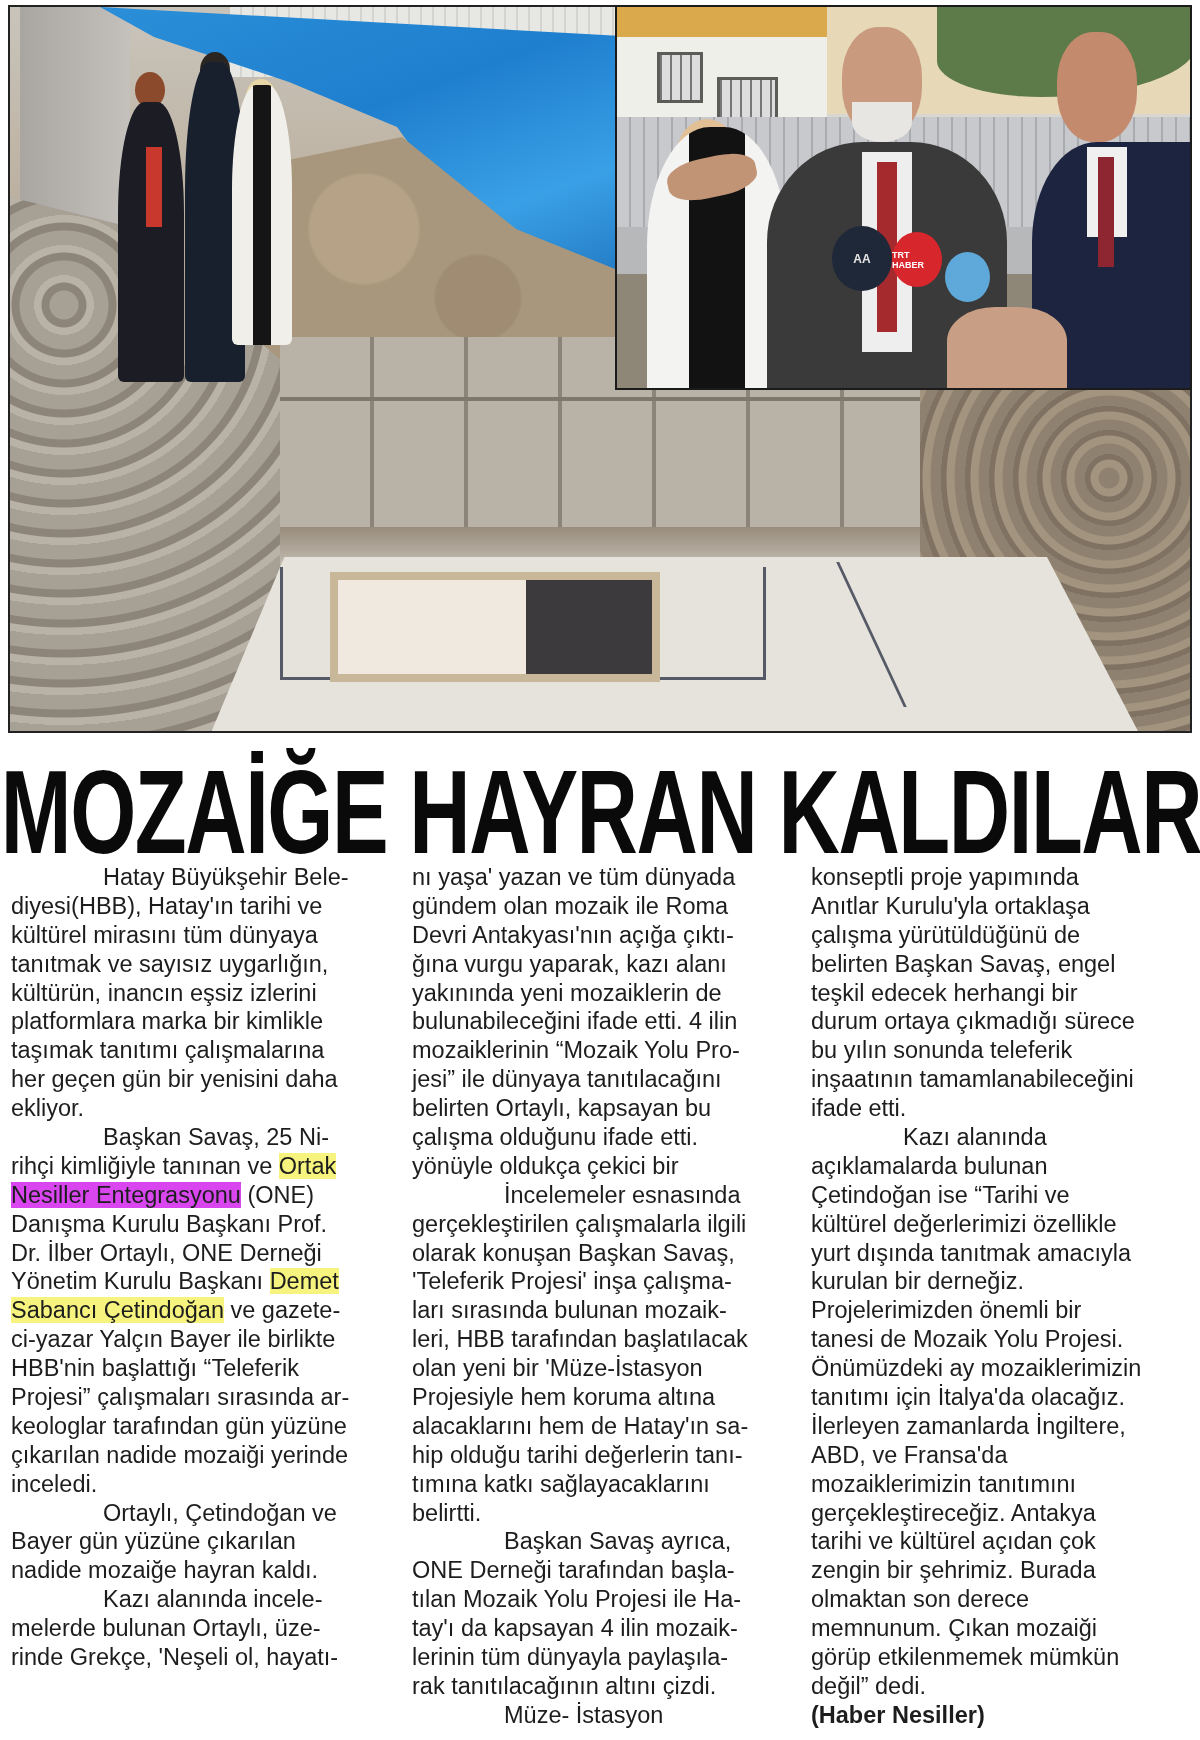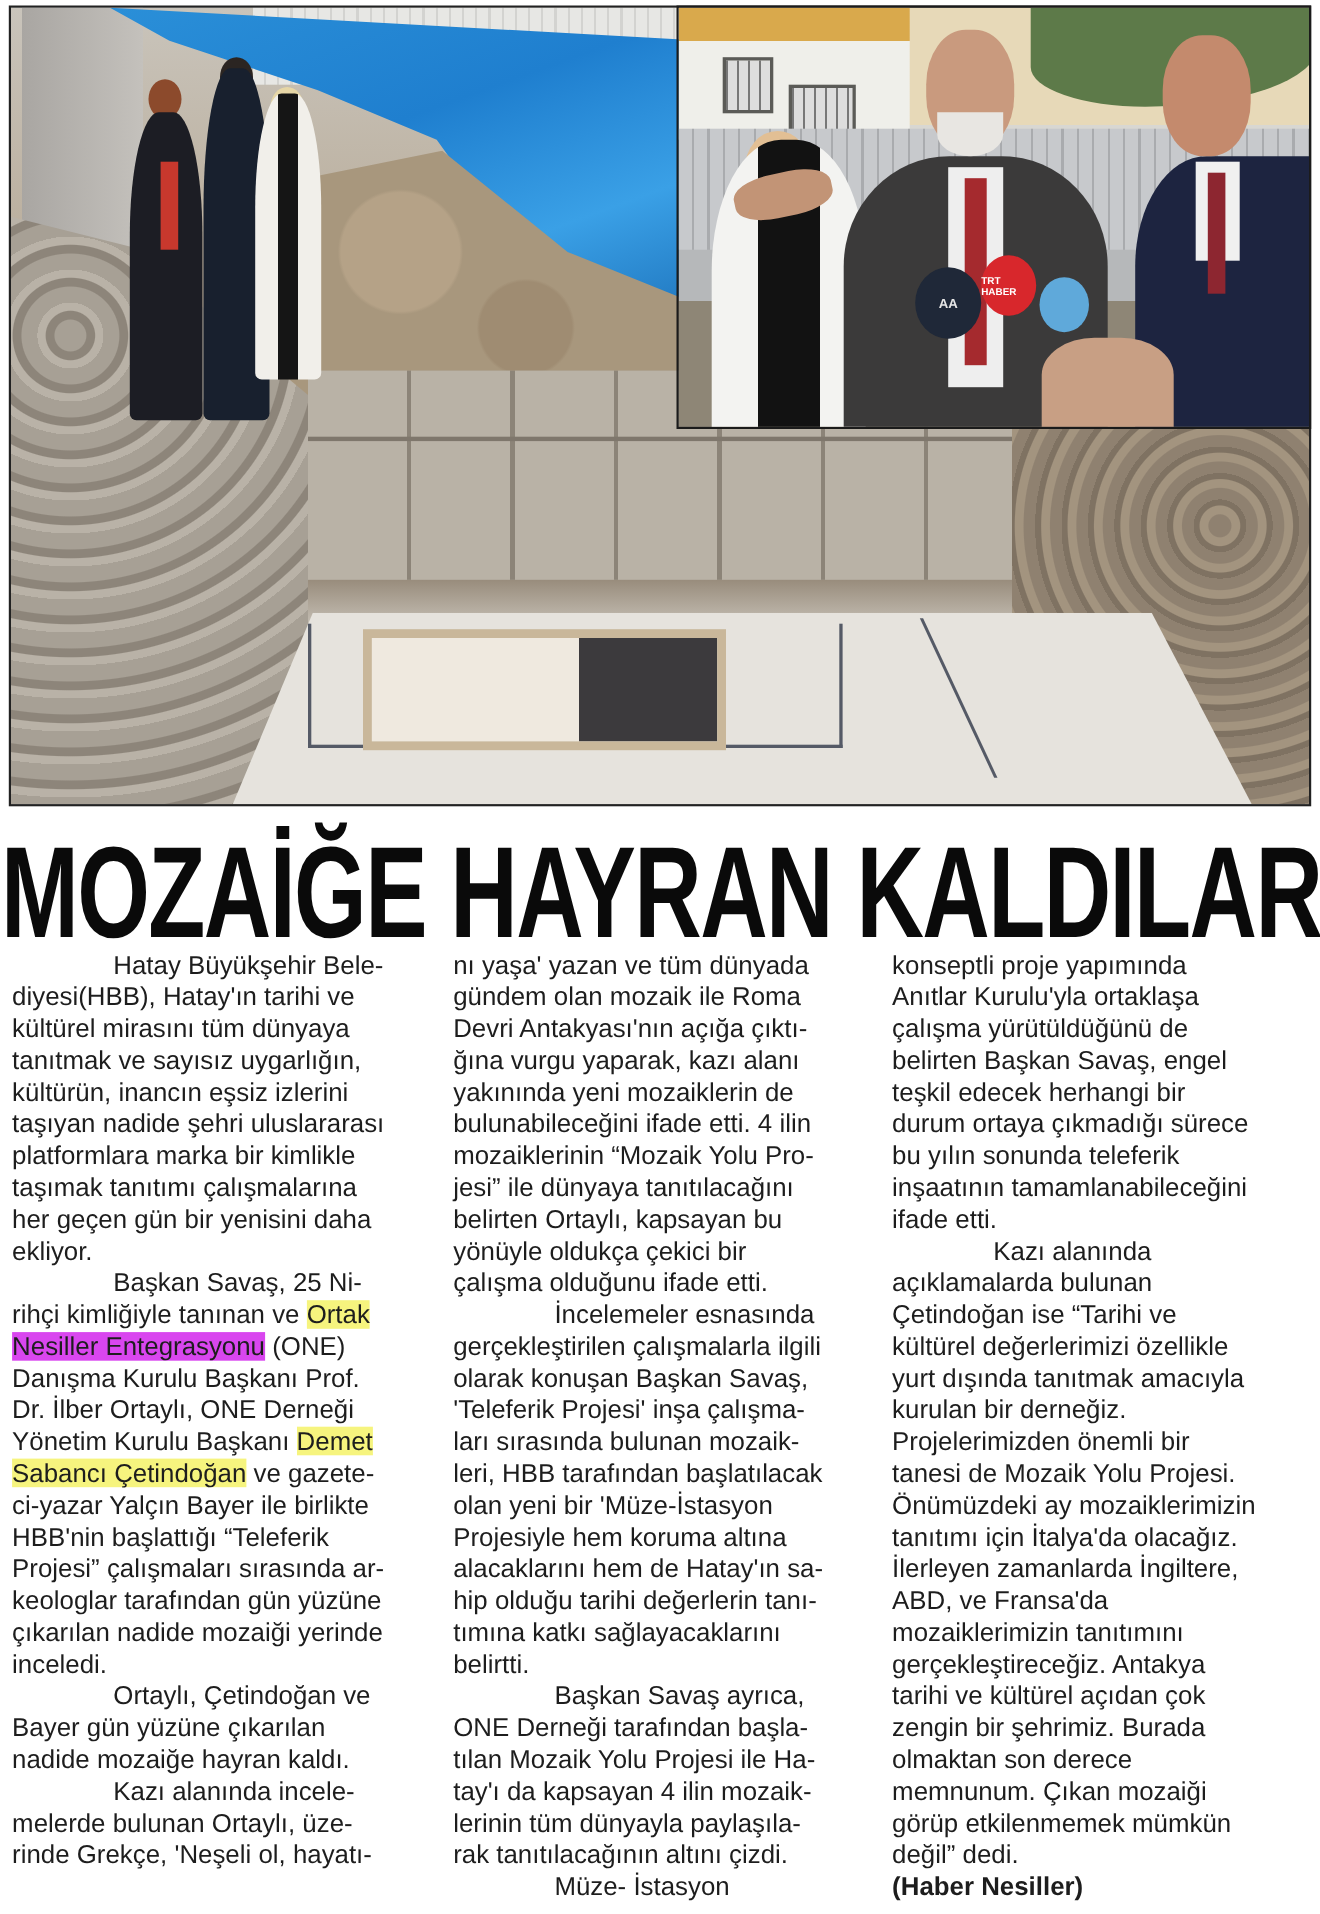--- a/index.html
+++ b/index.html
@@ -78,21 +78,21 @@
   .inset-man-center { position: absolute; left: 150px; top: 135px; width: 240px; height: 250px; background: #3b3a3a; border-radius: 40% 40% 4px 4px; }
   .inset-man-center .shirt { position: absolute; left: 95px; top: 10px; width: 50px; height: 200px; background: #eeeeee; }
   .inset-man-center .tie { position: absolute; left: 110px; top: 20px; width: 20px; height: 170px; background: #a52a2e; }
   .inset-man-center-head { position: absolute; left: 225px; top: 20px; width: 80px; height: 110px; border-radius: 45%; background: #c99a7e; }
   .inset-beard { position: absolute; left: 235px; top: 95px; width: 60px; height: 40px; border-radius: 0 0 50% 50%; background: #e8e6e2; }
   .inset-man-right { position: absolute; left: 415px; top: 135px; width: 162px; height: 250px; background: #1d2440; border-radius: 40% 0 0 0; }
   .inset-man-right .shirt { position: absolute; left: 55px; top: 5px; width: 40px; height: 90px; background: #f0f0f0; }
   .inset-man-right .tie { position: absolute; left: 66px; top: 15px; width: 16px; height: 110px; background: #8d2630; }
   .inset-man-right-head { position: absolute; left: 440px; top: 25px; width: 80px; height: 110px; border-radius: 45%; background: #c48a6d; }
   .mic { position: absolute; border-radius: 50%; display: flex; align-items: center; justify-content: center; font-weight: bold; font-size: 12px; }
-  .mic-aa { left: 215px; top: 236px; width: 60px; height: 65px; background: #1f2838; color: #e6e6e6; }
+  .mic-aa { left: 215px; top: 219px; width: 60px; height: 65px; background: #1f2838; color: #e6e6e6; }
   .mic-trt { left: 275px; top: 225px; width: 50px; height: 55px; background: #d8272c; color: #fff; font-size: 9px; }
   .mic-blue { left: 328px; top: 245px; width: 45px; height: 50px; background: #5fa9da; color: #fff; }
   .hand { position: absolute; left: 330px; top: 300px; width: 120px; height: 85px; background: #c89f84; border-radius: 40% 40% 0 0; }
   .pointing-hand { position: absolute; left: 50px; top: 150px; width: 90px; height: 40px; background: #c29476; border-radius: 40%; transform: rotate(-12deg); }
 
   
   .headline {
     position: absolute; left: 10px; top: 757px; width: 1182px; height: 110px;
     display: flex; align-items: center; justify-content: center;
     font-family: "Liberation Sans", sans-serif; font-weight: bold;
@@ -166,21 +166,20 @@
 
 <h1 class="headline" style="margin:0;">MOZAİĞE HAYRAN KALDILAR</h1>
 
 <div class="columns">
   <div class="col col-1">
       <span class="line indent">Hatay Büyükşehir Bele-</span>
       <span class="line">diyesi(HBB), Hatay'ın tarihi ve</span>
       <span class="line">kültürel mirasını tüm dünyaya</span>
       <span class="line">tanıtmak ve sayısız uygarlığın,</span>
       <span class="line">kültürün, inancın eşsiz izlerini</span>
-      <span class="line">taşıyan nadide şehri uluslararası</span>
       <span class="line">platformlara marka bir kimlikle</span>
       <span class="line">taşımak tanıtımı çalışmalarına</span>
       <span class="line">her geçen gün bir yenisini daha</span>
       <span class="line">ekliyor.</span>
       <span class="line indent">Başkan Savaş, 25 Ni-</span>
       <span class="line"><span>rihçi kimliğiyle tanınan ve </span><span class="hl" style="background: rgb(246, 244, 126);">Ortak</span><span></span></span>
       <span class="line"><span></span><span class="hl" style="background: #d946ef;">Nesiller Entegrasyonu</span><span> (ONE)</span></span>
       <span class="line">Danışma Kurulu Başkanı Prof.</span>
       <span class="line">Dr. İlber Ortaylı, ONE Derneği</span>
       <span class="line"><span>Yönetim Kurulu Başkanı </span><span class="hl" style="background: rgb(246, 244, 126);">Demet</span><span></span></span>
@@ -201,22 +200,22 @@
   <div class="col col-2">
       <span class="line">nı yaşa' yazan ve tüm dünyada</span>
       <span class="line">gündem olan mozaik ile Roma</span>
       <span class="line">Devri Antakyası'nın açığa çıktı-</span>
       <span class="line">ğına vurgu yaparak, kazı alanı</span>
       <span class="line">yakınında yeni mozaiklerin de</span>
       <span class="line">bulunabileceğini ifade etti. 4 ilin</span>
       <span class="line">mozaiklerinin “Mozaik Yolu Pro-</span>
       <span class="line">jesi” ile dünyaya tanıtılacağını</span>
       <span class="line">belirten Ortaylı, kapsayan bu</span>
+      <span class="line">çalışma olduğunu ifade etti.</span>
       <span class="line">yönüyle oldukça çekici bir</span>
-      <span class="line">çalışma olduğunu ifade etti.</span>
       <span class="line indent">İncelemeler esnasında</span>
       <span class="line">gerçekleştirilen çalışmalarla ilgili</span>
       <span class="line">olarak konuşan Başkan Savaş,</span>
       <span class="line">'Teleferik Projesi' inşa çalışma-</span>
       <span class="line">ları sırasında bulunan mozaik-</span>
       <span class="line">leri, HBB tarafından başlatılacak</span>
       <span class="line">olan yeni bir 'Müze-İstasyon</span>
       <span class="line">Projesiyle hem koruma altına</span>
       <span class="line">alacaklarını hem de Hatay'ın sa-</span>
       <span class="line">hip olduğu tarihi değerlerin tanı-</span>

